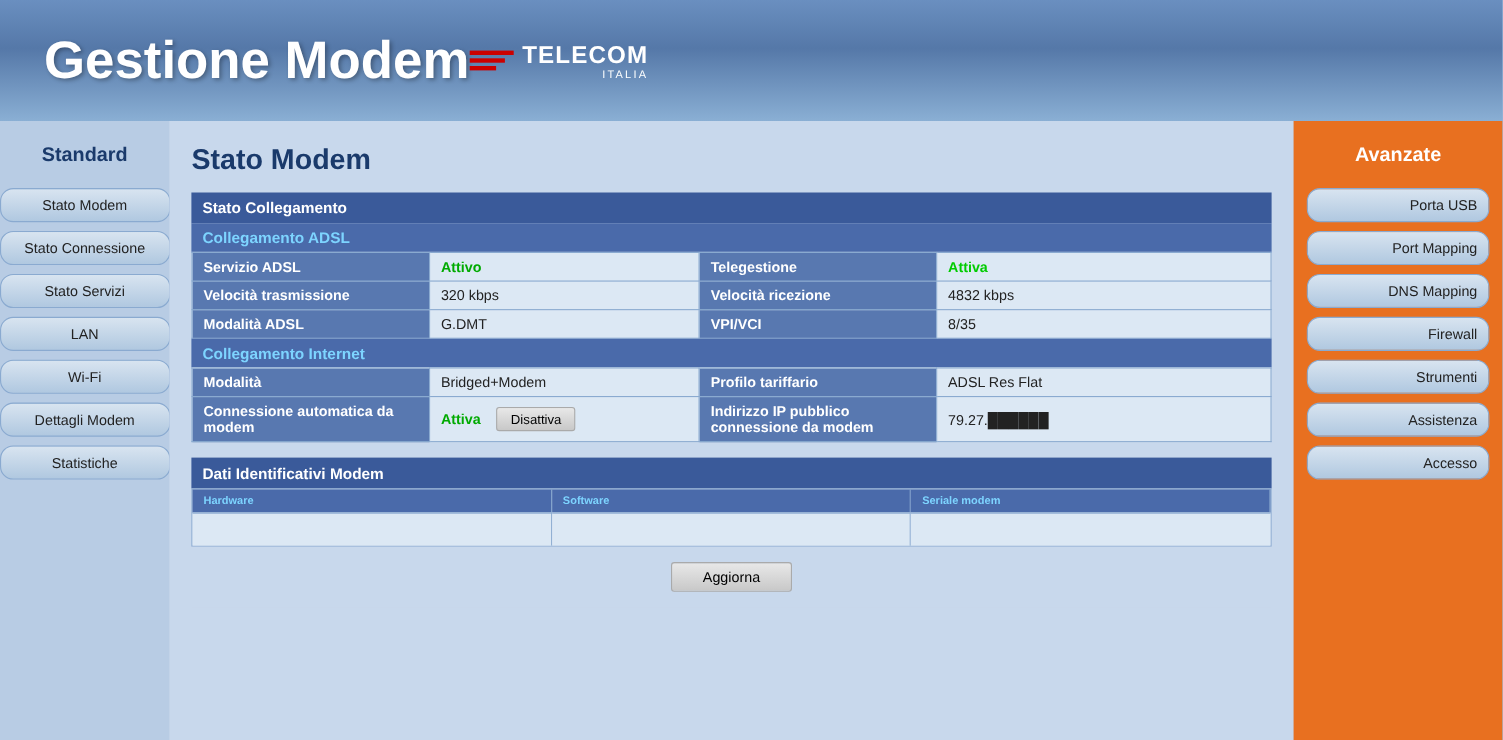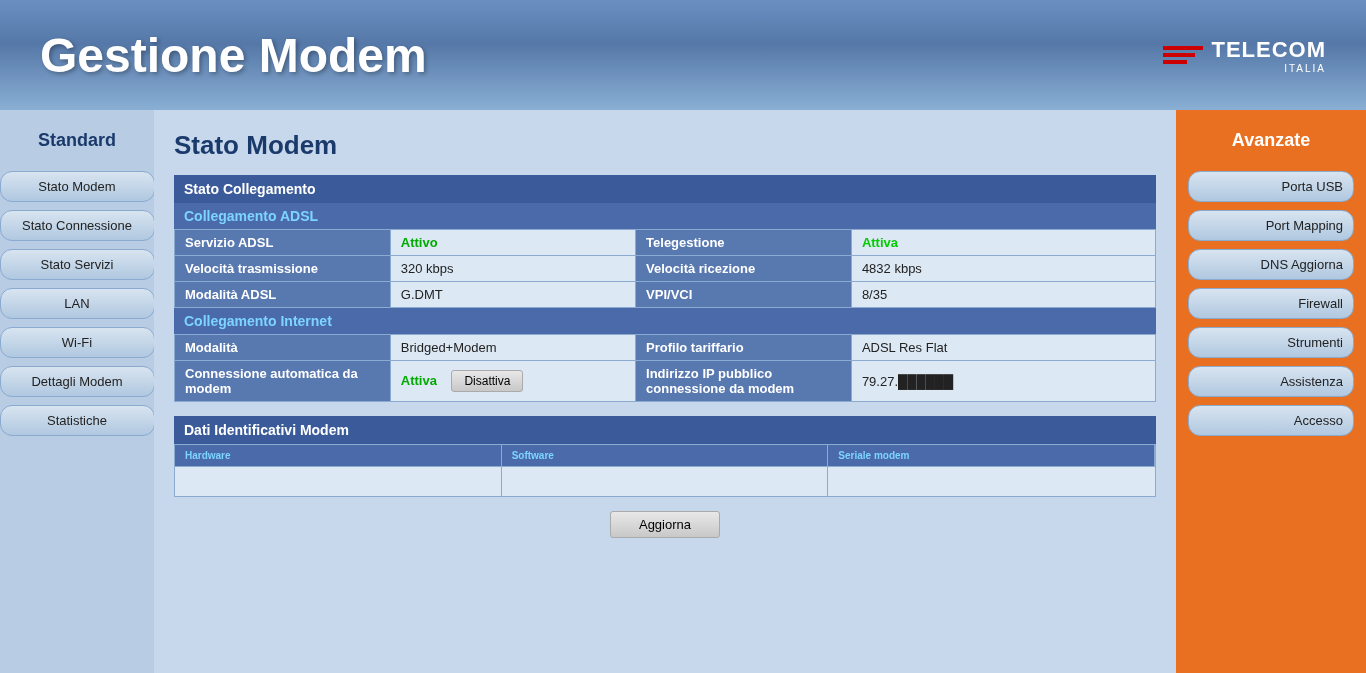--- a/index.html
+++ b/index.html
@@ -9,21 +9,20 @@
       width: 1366px;
       min-height: 673px;
     }
 
     
     #header {
       background: linear-gradient(180deg, #6a8fc0 0%, #5578a8 40%, #8aafd4 100%);
       height: 110px;
       display: flex;
       align-items: center;
-      justify-content: space-between;
       padding: 0 40px;
     }
     #header h1 {
       color: white;
       font-size: 48px;
       font-weight: bold;
       text-shadow: 2px 2px 4px rgba(0,0,0,0.3);
     }
     .telecom-logo {
       display: flex;
@@ -345,20 +344,20 @@
 
     <div class="aggiorna-row">
       <button class="aggiorna-btn">Aggiorna</button>
     </div>
   </div>
 
   <div id="sidebar-right">
     <div class="sidebar-right-title">Avanzate</div>
     <div class="sidebar-right-btn">Porta USB</div>
     <div class="sidebar-right-btn">Port Mapping</div>
-    <div class="sidebar-right-btn">DNS Aggiorna</div>
+    <div class="sidebar-right-btn">DNS Mapping</div>
     <div class="sidebar-right-btn">Firewall</div>
     <div class="sidebar-right-btn">Strumenti</div>
     <div class="sidebar-right-btn">Assistenza</div>
     <div class="sidebar-right-btn">Accesso</div>
   </div>
 
 </div>
 
 </body></html>

